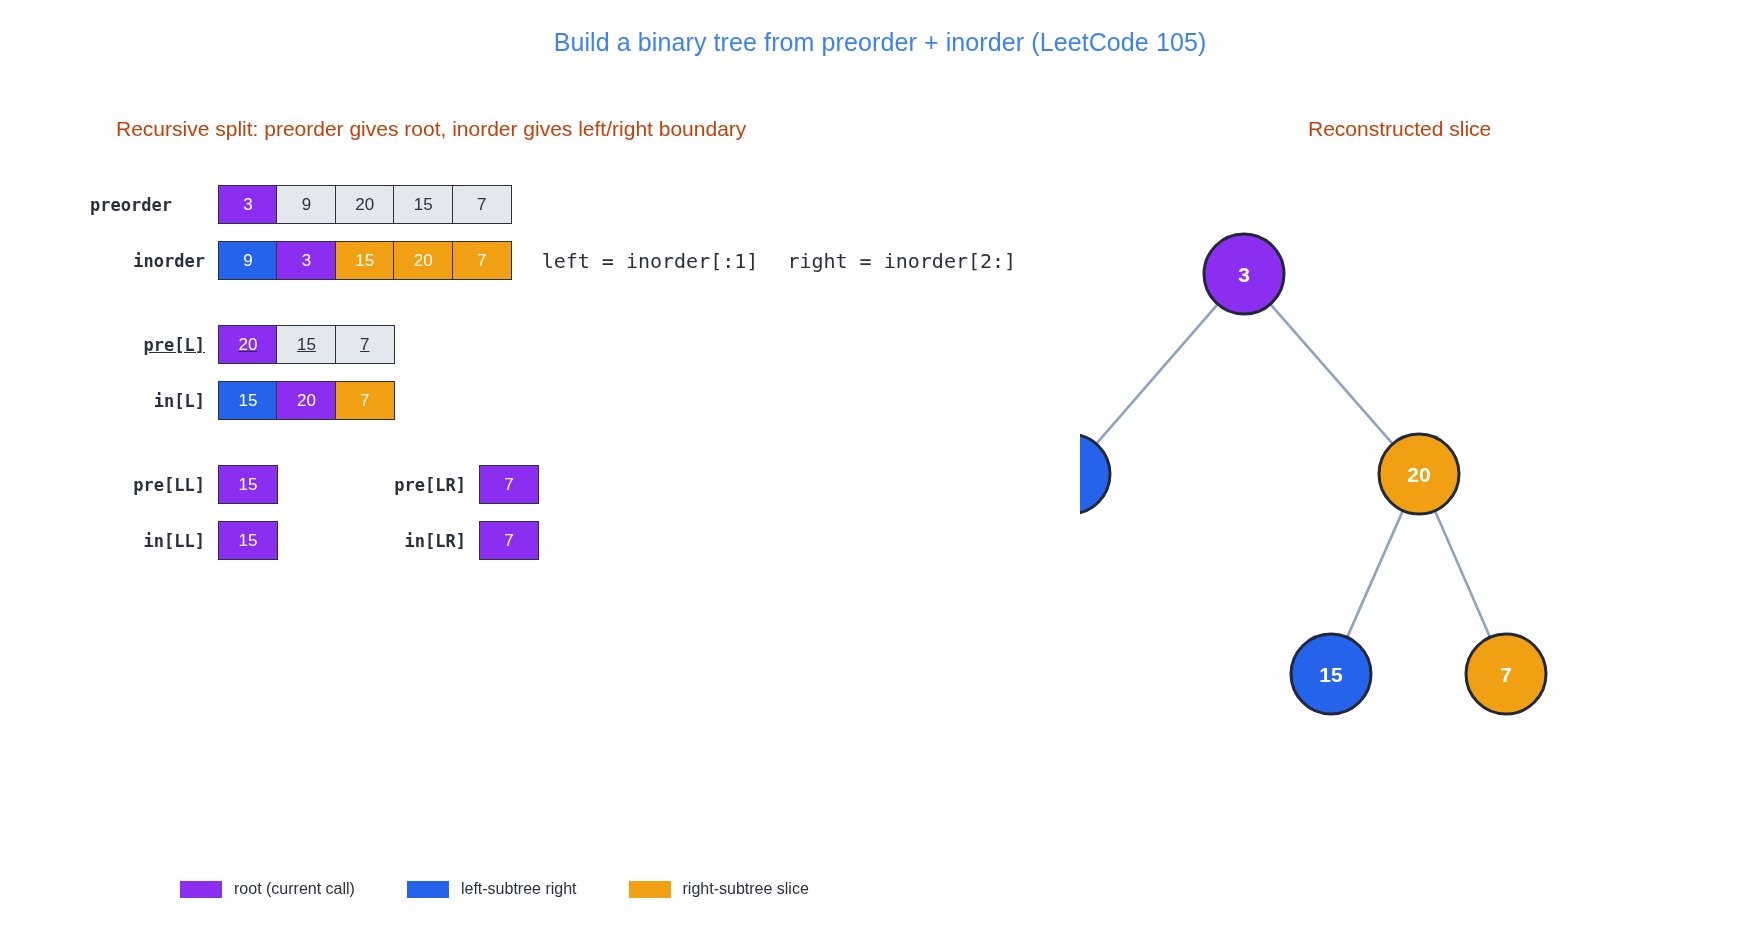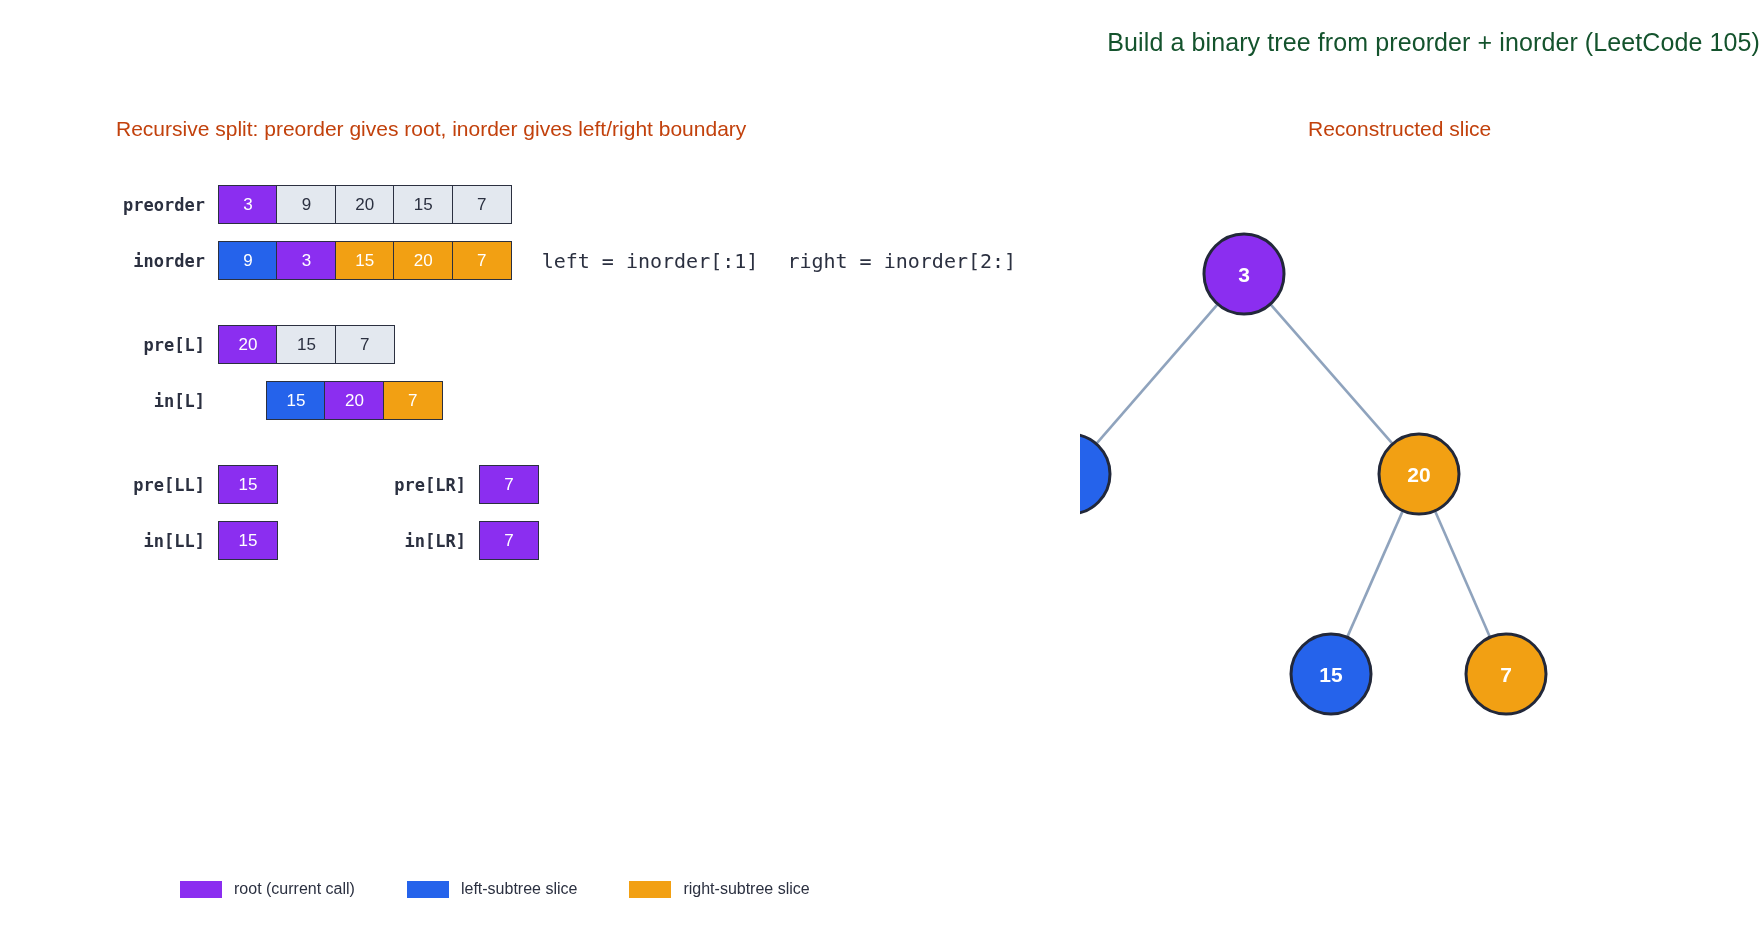--- a/index.html
+++ b/index.html
@@ -14,23 +14,23 @@
     font-family: "Liberation Sans", sans-serif;
     color: #2b3040;
     position: relative;
   }
 
   .page-title {
     position: absolute;
     top: 28px;
     left: 0;
     width: 1760px;
-    text-align: right;
+    text-align: center;
     font-size: 25px;
-    color: #14532d;
+    color: #3b82f6;
     letter-spacing: 0.1px;
   }
 
   .panel-heading {
     position: absolute;
     font-size: 21px;
     color: #c2410c;
     white-space: nowrap;
   }
   .heading-left  { top: 117px; left: 116px; }
@@ -123,21 +123,21 @@
 <body>
 
 <div class="page-title">Build a binary tree from preorder + inorder (LeetCode 105)</div>
 
 <div class="panel-heading heading-left">Recursive split: preorder gives root, inorder gives left/right boundary</div>
 <div class="panel-heading heading-right">Reconstructed slice</div>
 
 <div class="steps" id="steps-container">
     <div class="step-block" style="margin-bottom: 45px;">
       <div class="array-row" style="margin-bottom: 17px;">
-        <div class="row-label" style="width: 148px;">preorder</div>
+        <div class="row-label" style="width: 148px; text-align: center;">preorder</div>
         <div class="cells">
           <div class="cell root">3</div>
           <div class="cell neutral">9</div>
           <div class="cell neutral">20</div>
           <div class="cell neutral">15</div>
           <div class="cell neutral">7</div>
         </div>
       </div>
       <div class="array-row" style="margin-bottom: 0px;">
         <div class="row-label" style="width: 148px;">inorder</div>
@@ -146,29 +146,29 @@
           <div class="cell root">3</div>
           <div class="cell right">15</div>
           <div class="cell right">20</div>
           <div class="cell right">7</div>
         </div>
         <div class="annotation" style="margin-left: 30px;">left = inorder[:1]</div>
         <div class="annotation" style="margin-left: 29px;">right = inorder[2:]</div>
       </div>
     </div>
     <div class="step-block" style="margin-bottom: 45px;">
-      <div class="array-row" style="margin-bottom: 17px;">
+      <div class="array-row" style="margin-bottom: 17px; text-decoration: underline;">
         <div class="row-label" style="width: 148px;">pre[L]</div>
         <div class="cells">
           <div class="cell root">20</div>
           <div class="cell neutral">15</div>
           <div class="cell neutral">7</div>
         </div>
       </div>
-      <div class="array-row" style="margin-bottom: 0px; gap: 48px;">
+      <div class="array-row" style="margin-bottom: 0px;">
         <div class="row-label" style="width: 148px;">in[L]</div>
         <div class="cells">
           <div class="cell left">15</div>
           <div class="cell root">20</div>
           <div class="cell right">7</div>
         </div>
       </div>
     </div>
     <div class="step-block" style="margin-bottom: 0px;">
       <div class="pair-row" style="margin-bottom: 17px;">
@@ -202,21 +202,21 @@
     </div>
   </div>
 
 <div class="legend" id="legend-container">
     <div class="legend-item">
       <div class="legend-swatch" style="background: rgb(139, 46, 240);"></div>
       <div class="legend-text">root (current call)</div>
     </div>
     <div class="legend-item">
       <div class="legend-swatch" style="background: rgb(37, 99, 235);"></div>
-      <div class="legend-text">left-subtree slice</div>
+      <div class="legend-text">left-subtree right</div>
     </div>
     <div class="legend-item">
       <div class="legend-swatch" style="background: rgb(242, 160, 19);"></div>
       <div class="legend-text">right-subtree slice</div>
     </div>
   </div>
 
 <div class="tree-wrap">
   <svg class="tree-svg" id="tree-svg" width="680" height="680">
       <line x1="137.74538086549552" y1="154.17772314310858" x2="16.254619134504473" y2="293.8222768568914" stroke="#8fa3bd" stroke-width="2.6"></line>

